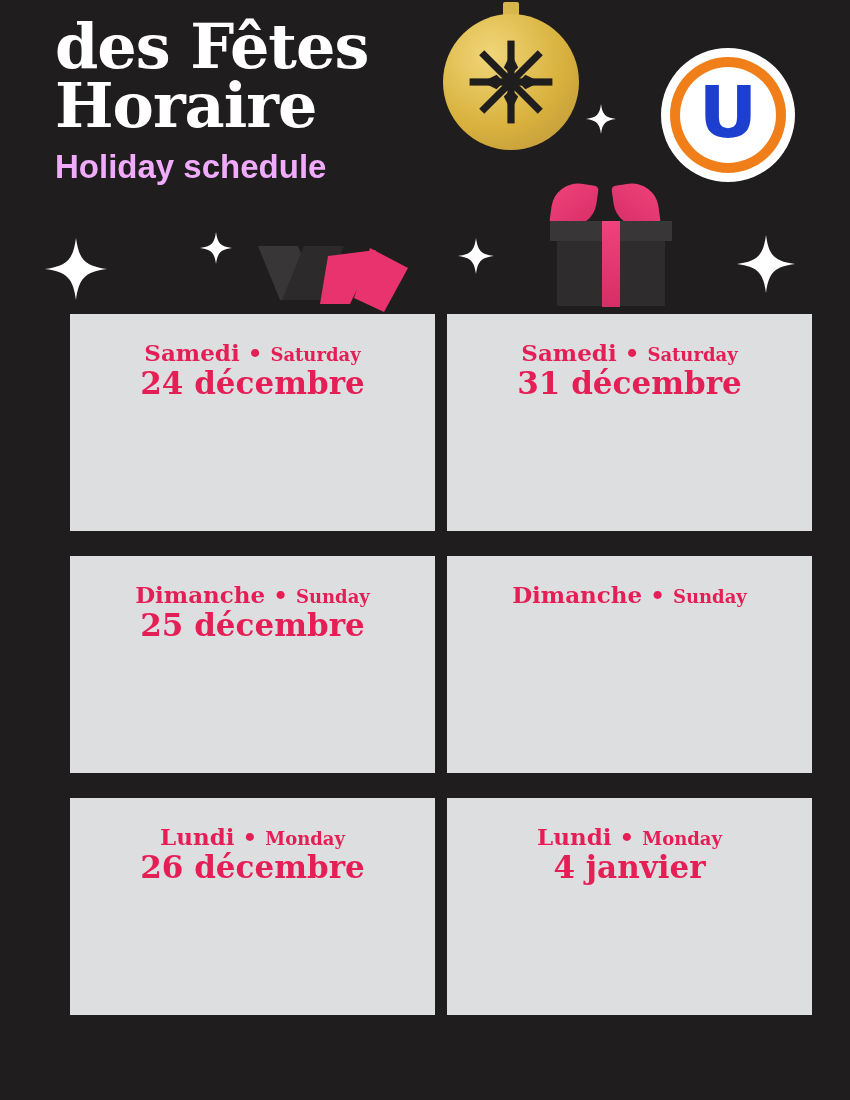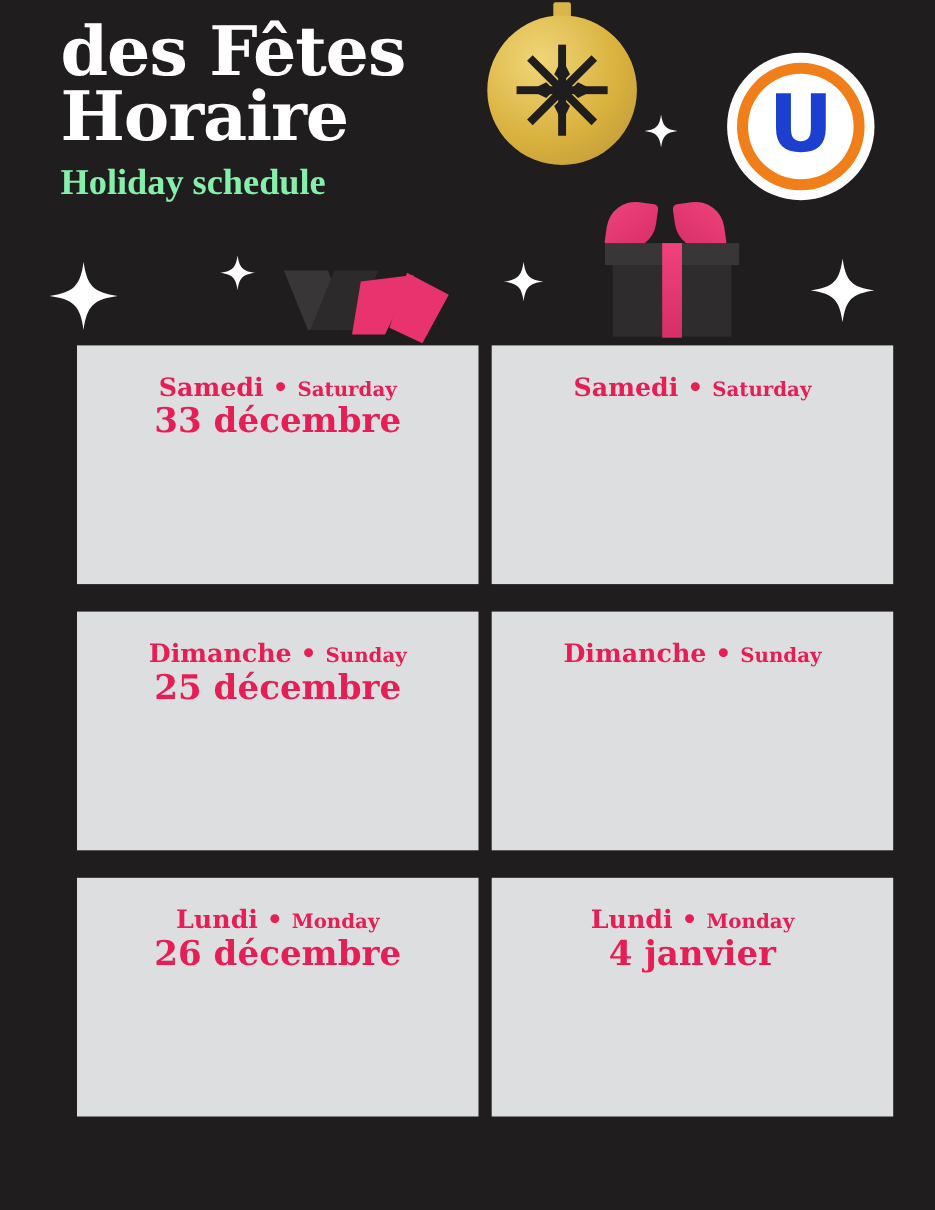--- a/index.html
+++ b/index.html
@@ -28,22 +28,22 @@
   }
   .title-line {
     color: #ffffff;
     font-family: "DejaVu Serif", serif;
     font-weight: bold;
     font-size: 62px;
     line-height: 0.95;
     letter-spacing: -1px;
   }
   .subtitle {
-    color: #86efac;
-    font-family: Liberation Serif, serif;
+    color: #f0abfc;
+    font-family: Liberation Sans, sans-serif;
     font-weight: bold;
     font-size: 33px;
     margin-top: 12px;
     letter-spacing: 0px;
   }
 
   
   .ornament-cap {
     position: absolute;
     left: 503px;
@@ -285,29 +285,30 @@
 </div>
 
 <div class="grid">
 
   <div class="card">
     <div class="card-day">
       <span>Samedi</span>
       <span>•</span>
       <span class="en">Saturday</span>
     </div>
-    <div class="card-date">33 décembre</div>
+    <div class="card-date">24 décembre</div>
   </div>
 
   <div class="card">
     <div class="card-day">
       <span>Samedi</span>
       <span>•</span>
       <span class="en">Saturday</span>
     </div>
+    <div class="card-date">31 décembre</div>
   </div>
 
   <div class="card">
     <div class="card-day">
       <span>Dimanche</span>
       <span>•</span>
       <span class="en">Sunday</span>
     </div>
     <div class="card-date">25 décembre</div>
   </div>

